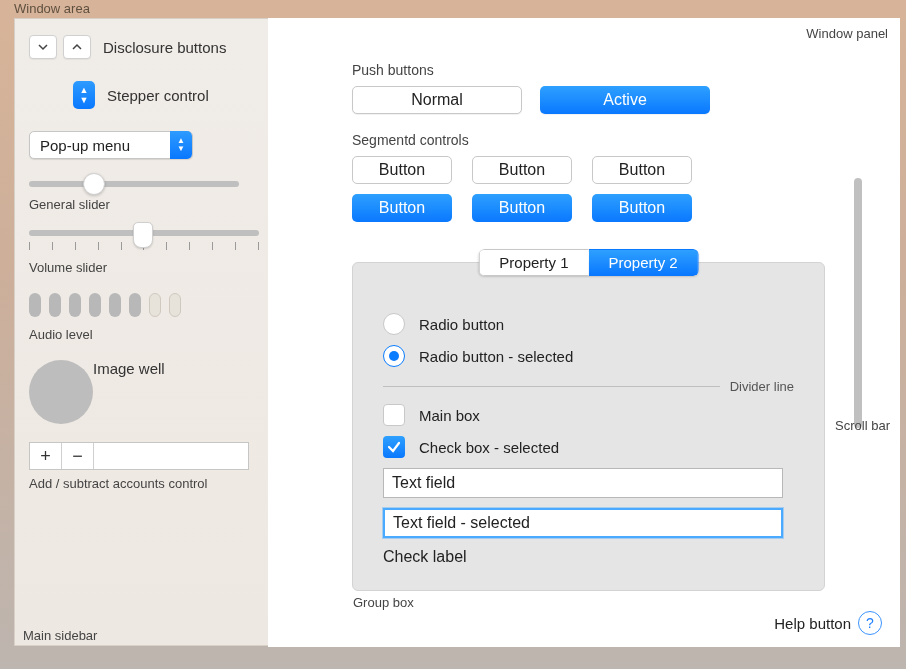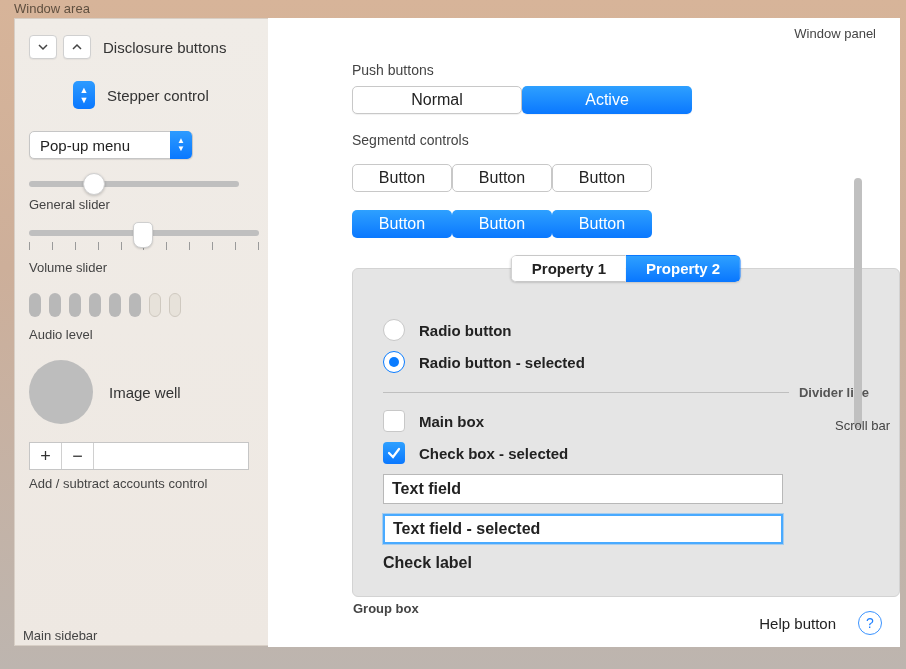--- a/index.html
+++ b/index.html
@@ -88,21 +88,21 @@
 
   
   .level-row { display: flex; gap: 8px; margin-top: 4px; }
   .level-pill {
     width: 12px; height: 24px; border-radius: 6px;
     background: #b8b8b8;
   }
   .level-pill.dim { background: #e7e2da; border: 1px solid #cfc9c0; }
 
   
-  .image-well { display: flex; align-items: center; gap: 16px; margin-top: 6px; margin-bottom: 18px; }
+  .image-well { display: flex; margin-top: 6px; margin-bottom: 18px; }
   .well-circle { width: 64px; height: 64px; border-radius: 50%; background: #bdbdbd; }
 
   
   .addsub {
     display: flex; border: 1px solid #c6c6c6; background: #fff; height: 28px; width: 220px;
   }
   .addsub .cell {
     width: 32px; border-right: 1px solid #d0d0d0;
     display: flex; align-items: center; justify-content: center; font-size: 18px; color: #333;
   }
@@ -111,50 +111,50 @@
     position: absolute; bottom: 2px; left: 8px;
     font-size: 13px; color: #444;
   }
 
   
   .panel-area {
     position: absolute; top: 18px; left: 268px; right: 6px; bottom: 22px;
     background: #ffffff;
   }
   .win-panel-label {
-    position: absolute; top: 8px; right: 24px;
+    position: absolute; top: 8px; right: 12px;
     font-size: 13px; color: #444;
   }
   .panel-inner { padding: 44px 60px 9px 84px; }
   .section-label { font-size: 14px; color: #444; margin-bottom: 8px; }
 
-  .push-row { display: flex; }
+  .push-row { display: flex; gap: 18px; }
   .btn {
     width: 170px; height: 28px; border-radius: 5px; border: 1px solid #c8c8c8;
     background: #fff; font-size: 16px; display: flex; align-items: center; justify-content: center;
     box-shadow: 0 1px 1px rgba(0,0,0,.06);
   }
   .btn.active {
     border: none; color: #fff;
     background: linear-gradient(180deg,#2ea0ff,#0a78ff);
   }
 
-  .seg { display: inline-flex; gap: 0; margin-top: 8px; }
+  .seg { display: inline-flex; gap: 20px; }
   .seg .segbtn {
     width: 100px; height: 28px; border-radius: 5px; border: 1px solid #c8c8c8;
     background: #fff; font-size: 16px; display:flex; align-items:center; justify-content:center;
   }
   .seg.primary .segbtn {
     border: none; color: #fff;
     background: linear-gradient(180deg,#2ea0ff,#0a78ff);
   }
 
   .groupbox {
-    margin-top: 30px; width: 548px; background: #e5e5e5; border: 1px solid #d3d3d3;
-    border-radius: 6px; position: relative; padding: 40px 30px 24px 30px; font-weight: bold;
+    margin-top: 40px; width: 473px; background: #e5e5e5; border: 1px solid #d3d3d3;
+    border-radius: 6px; position: relative; padding: 40px 30px 24px 30px;
   }
   .tabs {
     position: absolute; top: -14px; left: 50%; transform: translateX(-50%);
     display: flex; border-radius: 6px; overflow: hidden;
     box-shadow: 0 1px 2px rgba(0,0,0,.15);
   }
   .tab {
     padding: 4px 20px; font-size: 15px; background: #fff; color: #222; border: 1px solid #c8c8c8;
   }
   .tab:first-child { border-right: none; border-radius: 5px 0 0 5px; }
@@ -194,21 +194,21 @@
   .scrollbar {
     position: absolute; right: 38px; top: 160px; width: 8px; height: 250px;
     background: #c0c0c0; border-radius: 4px;
   }
   .scrollbar-label {
     position: absolute; right: 10px; top: 400px; font-size: 13px; color: #444;
   }
 
   .help-row {
     position: absolute; bottom: 12px; right: 18px;
-    display: flex; align-items: center; gap: 22px; margin-top: 8px;
+    display: flex; align-items: center; gap: 7px; margin-top: 8px;
   }
   .help-btn {
     width: 24px; height: 24px; border-radius: 50%; border: 1.5px solid #3a93ff;
     color: #1e7fff; display:flex; align-items:center; justify-content:center;
     font-size: 14px; background: #fff;
   }
 
   svg { display: block; }
 </style>
 </head>

